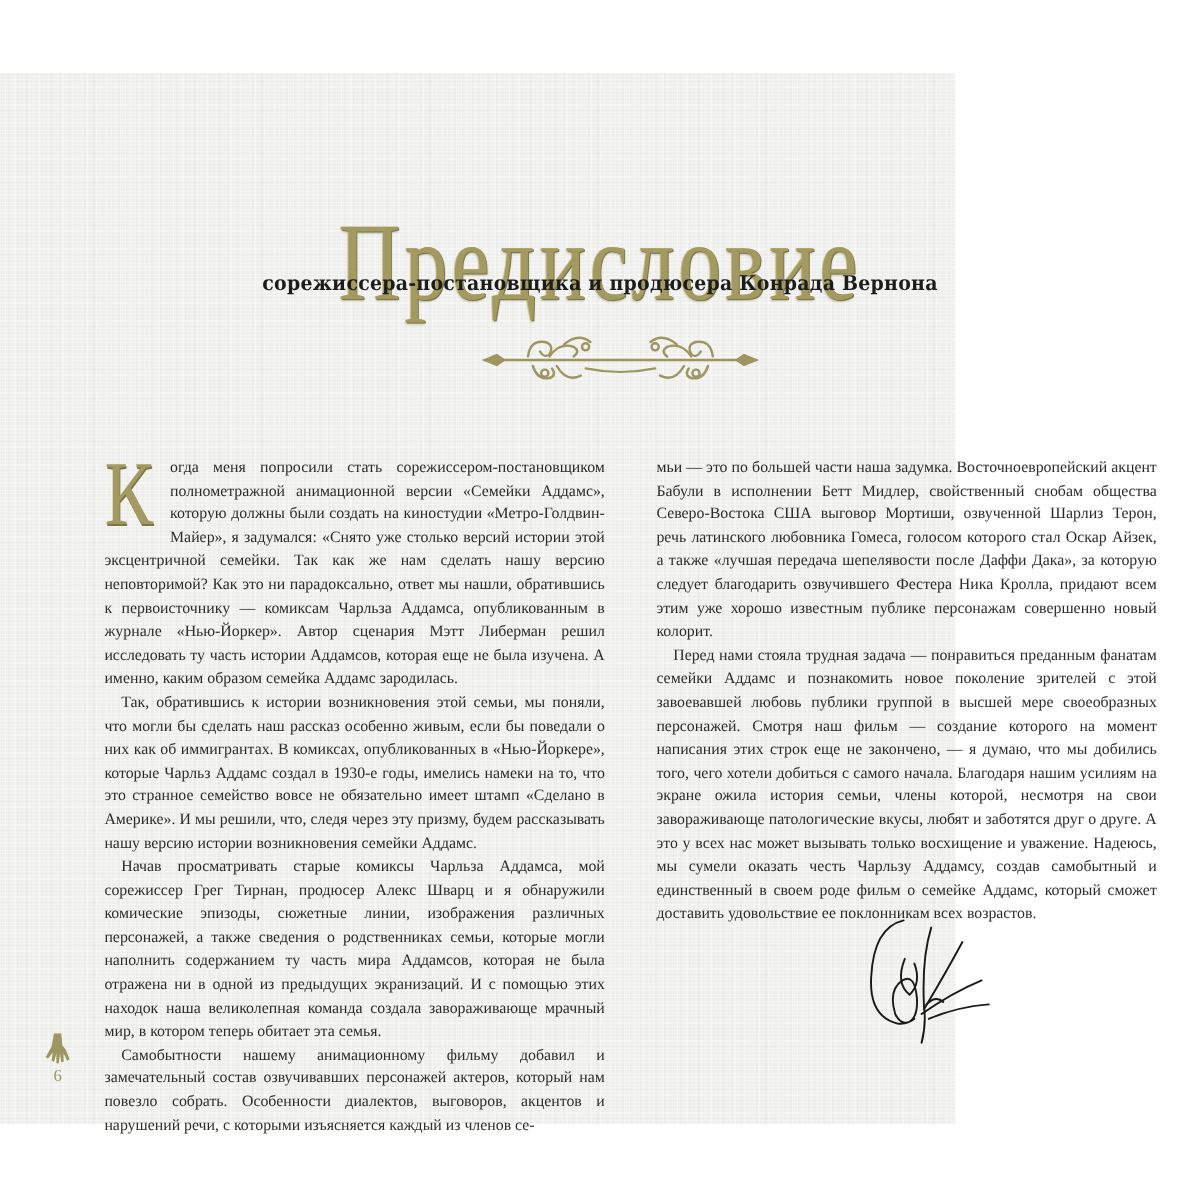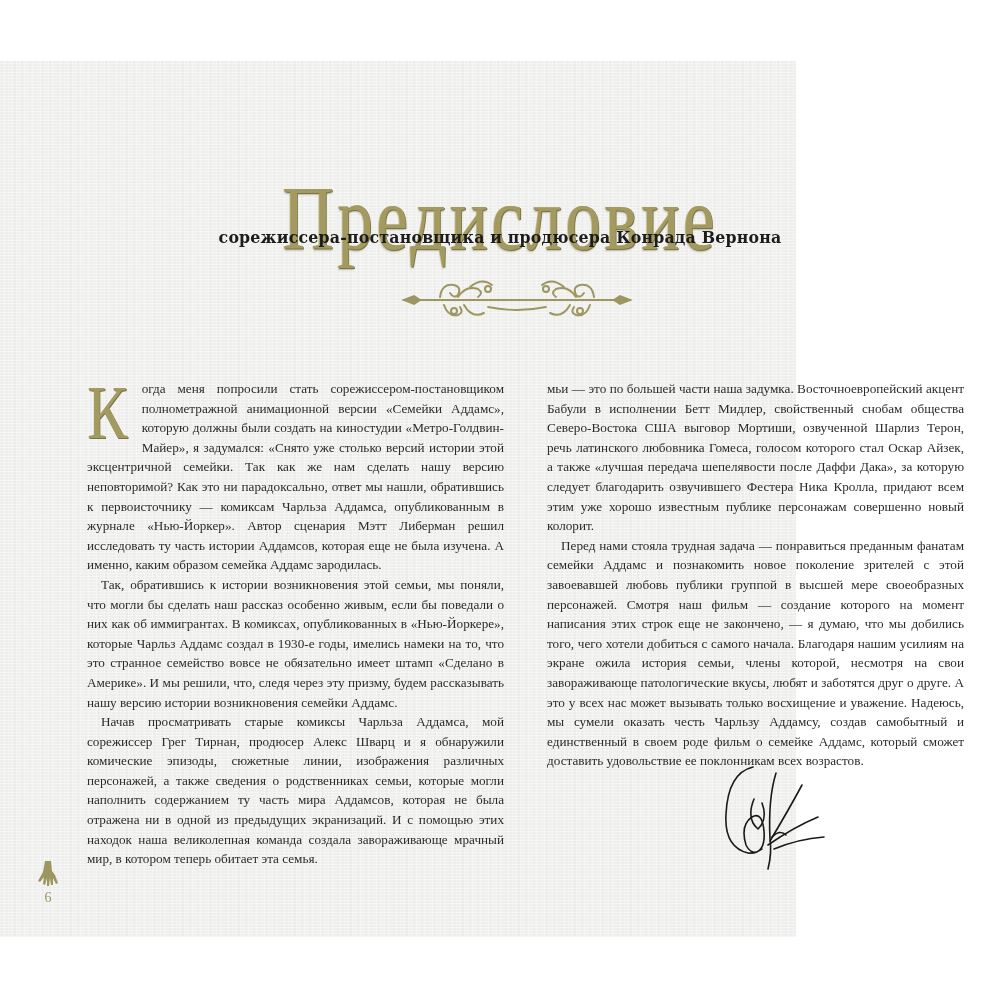--- a/index.html
+++ b/index.html
@@ -85,20 +85,21 @@
       <path d="M170 30 Q162 44 150 38"></path>
       <circle cx="180" cy="36" r="3"></circle>
       <circle cx="146" cy="14" r="3"></circle>
     </g>
   </svg>
 
   <div class="col left">
     <p class="first"><span class="dropcap">К</span><span>огда меня попросили стать сорежиссером-постановщиком полнометражной анимационной версии «Семейки Аддамс», которую должны были создать на киностудии «Метро-Голдвин-Майер», я задумался: «Снято уже столько версий истории этой эксцентричной семейки. Так как же нам сделать нашу версию неповторимой? Как это ни парадоксально, ответ мы нашли, обратившись к первоисточнику — комиксам Чарльза Аддамса, опубликованным в журнале «Нью-Йоркер». Автор сценария Мэтт Либерман решил исследовать ту часть истории Аддамсов, которая еще не была изучена. А именно, каким образом семейка Аддамс зародилась.</span></p>
     <p>Так, обратившись к истории возникновения этой семьи, мы поняли, что могли бы сделать наш рассказ особенно живым, если бы поведали о них как об иммигрантах. В комиксах, опубликованных в «Нью-Йоркере», которые Чарльз Аддамс создал в 1930-е годы, имелись намеки на то, что это странное семейство вовсе не обязательно имеет штамп «Сделано в Америке». И мы решили, что, следя через эту призму, будем рассказывать нашу версию истории возникновения семейки Аддамс.</p>
     <p>Начав просматривать старые комиксы Чарльза Аддамса, мой сорежиссер Грег Тирнан, продюсер Алекс Шварц и я обнаружили комические эпизоды, сюжетные линии, изображения различных персонажей, а также сведения о родственниках семьи, которые могли наполнить содержанием ту часть мира Аддамсов, которая не была отражена ни в одной из предыдущих экранизаций. И с помощью этих находок наша великолепная команда создала завораживающе мрачный мир, в котором теперь обитает эта семья.</p>
+    <p>Самобытности нашему анимационному фильму добавил и замечательный состав озвучивавших персонажей актеров, который нам повезло собрать. Особенности диалектов, выговоров, акцентов и нарушений речи, с которыми изъясняется каждый из членов се-</p>
   </div>
 
   <div class="col right">
     <p class="first">мьи — это по большей части наша задумка. Восточноевропейский акцент Бабули в исполнении Бетт Мидлер, свойственный снобам общества Северо-Востока США выговор Мортиши, озвученной Шарлиз Терон, речь латинского любовника Гомеса, голосом которого стал Оскар Айзек, а также «лучшая передача шепелявости после Даффи Дака», за которую следует благодарить озвучившего Фестера Ника Кролла, придают всем этим уже хорошо известным публике персонажам совершенно новый колорит.</p>
     <p>Перед нами стояла трудная задача — понравиться преданным фанатам семейки Аддамс и познакомить новое поколение зрителей с этой завоевавшей любовь публики группой в высшей мере своеобразных персонажей. Смотря наш фильм — создание которого на момент написания этих строк еще не закончено, — я думаю, что мы добились того, чего хотели добиться с самого начала. Благодаря нашим усилиям на экране ожила история семьи, члены которой, несмотря на свои завораживающе патологические вкусы, любят и заботятся друг о друге. А это у всех нас может вызывать только восхищение и уважение. Надеюсь, мы сумели оказать честь Чарльзу Аддамсу, создав самобытный и единственный в своем роде фильм о семейке Аддамс, который сможет доставить удовольствие ее поклонникам всех возрастов.</p>
   </div>
 
   <svg class="signature" viewBox="0 0 110 120">
     <g fill="none" stroke="#1a1a1a" stroke-width="1.6" stroke-linecap="round" stroke-linejoin="round">
       <path d="M35 8 Q10 14 8 55 Q6 88 30 94 Q48 96 46 72 Q44 52 34 58 Q22 66 28 86 Q34 98 44 90"></path>

